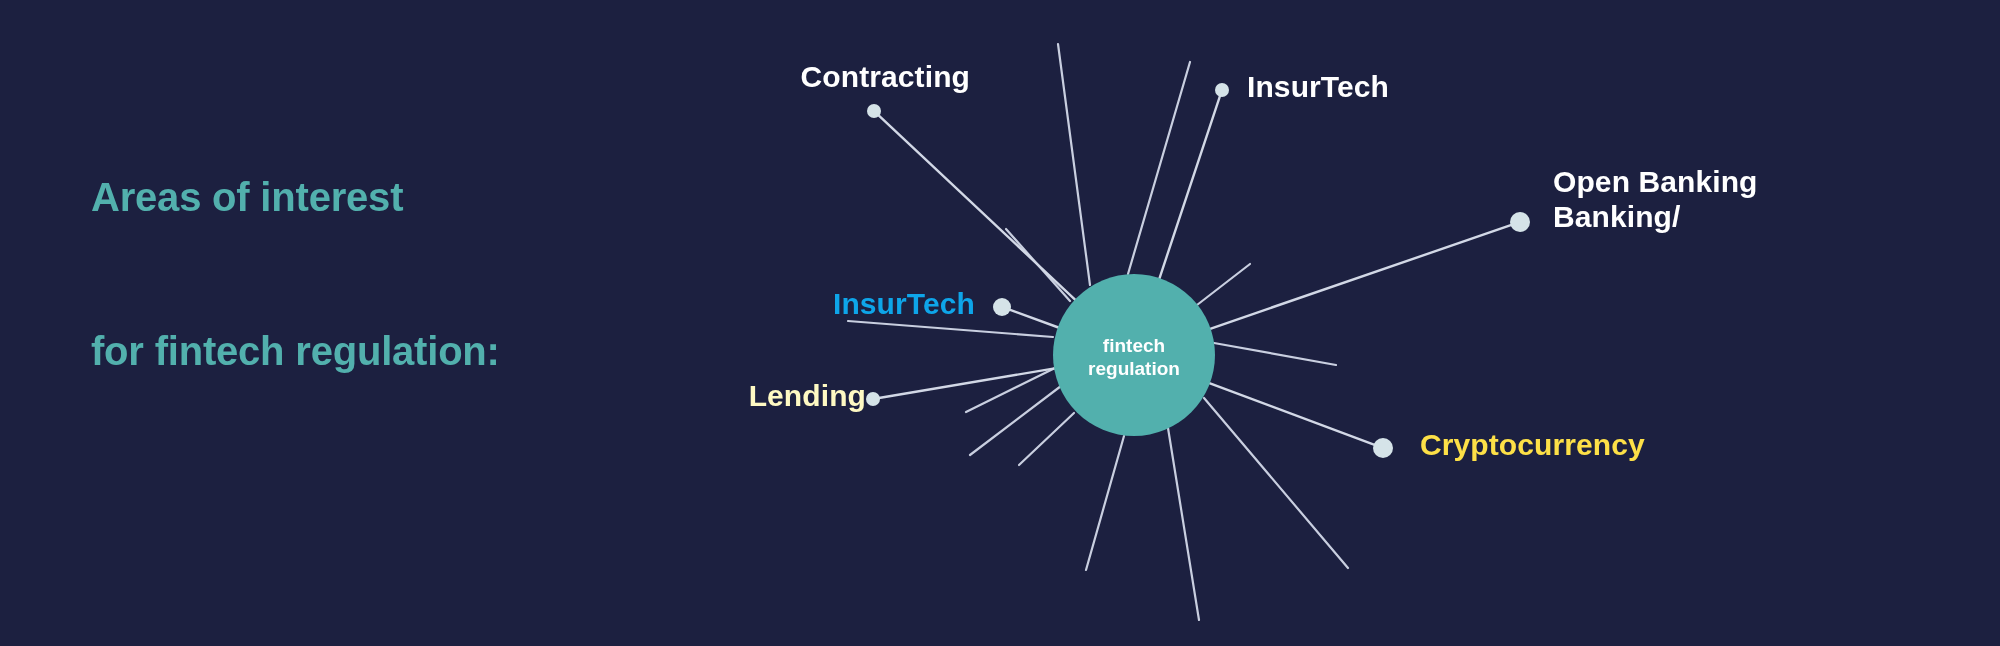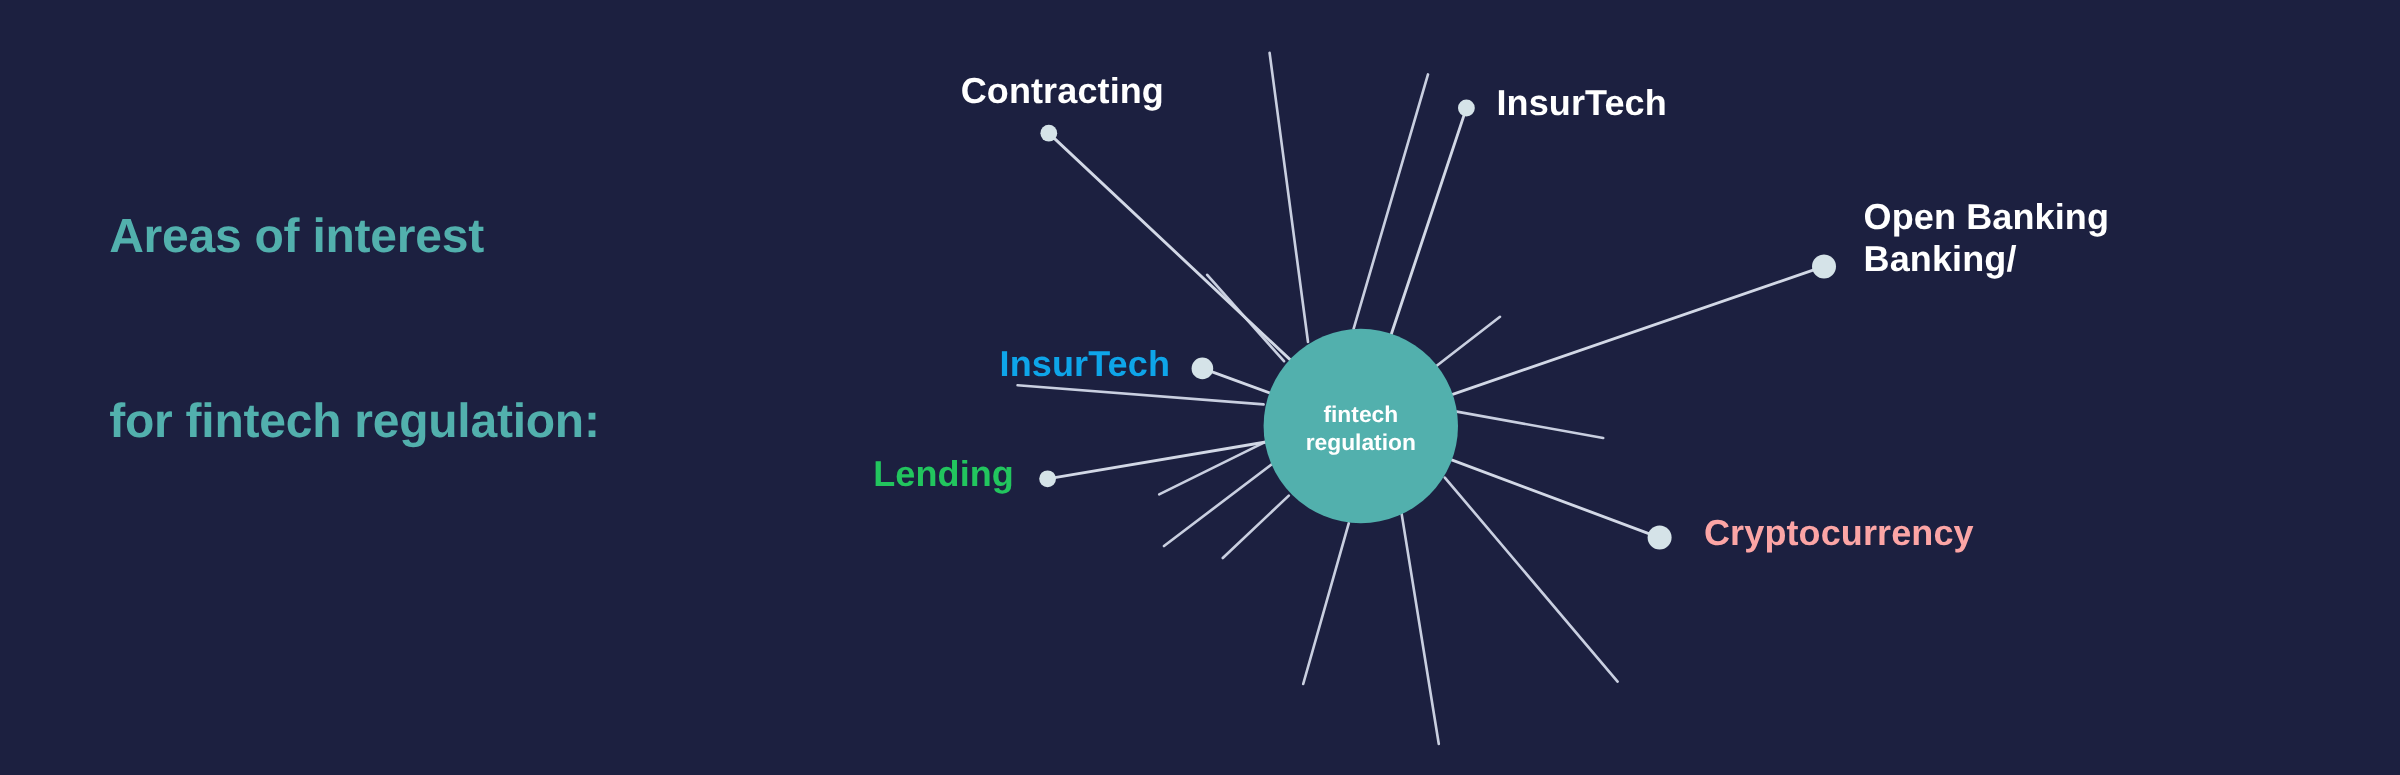--- a/index.html
+++ b/index.html
@@ -116,17 +116,17 @@
         <circle cx="873" cy="399" r="7" class="node-dot" fill="#d5e3e8"></circle>
         <circle cx="1383" cy="448" r="10" class="node-dot" fill="#d5e3e8"></circle>
       </g>
   </svg>
 
   <div id="labels-layer">
       <div class="node-label left" style="left: 770px; top: 60px; width: 200px; color: rgb(255, 255, 255);"><span style="display: block;">Contracting</span></div>
       <div class="node-label right" style="left: 1247px; top: 70px; width: 260px; color: rgb(255, 255, 255);"><span style="display: block;">InsurTech</span></div>
       <div class="node-label right" style="left: 1553px; top: 165px; width: 300px; color: rgb(255, 255, 255);"><span style="display: block;">Open Banking</span><span style="display: block;">Banking/</span></div>
       <div class="node-label left" style="left: 760px; top: 287px; width: 215px; color: #0ea5e9;"><span style="display: block;">InsurTech</span></div>
-      <div class="node-label left" style="left: 655px; top: 379px; width: 190px; color: #22c55e;"><span style="display: block;">Lending</span></div>
-      <div class="node-label right" style="left: 1420px; top: 428px; width: 320px; color: #fca5a5;"><span style="display: block;">Cryptocurrency</span></div>
+      <div class="node-label left" style="left: 676px; top: 379px; width: 190px; color: #fef9c3;"><span style="display: block;">Lending</span></div>
+      <div class="node-label right" style="left: 1420px; top: 428px; width: 320px; color: #fde047;"><span style="display: block;">Cryptocurrency</span></div>
     </div>
 
 </div>
 
 </body></html>

